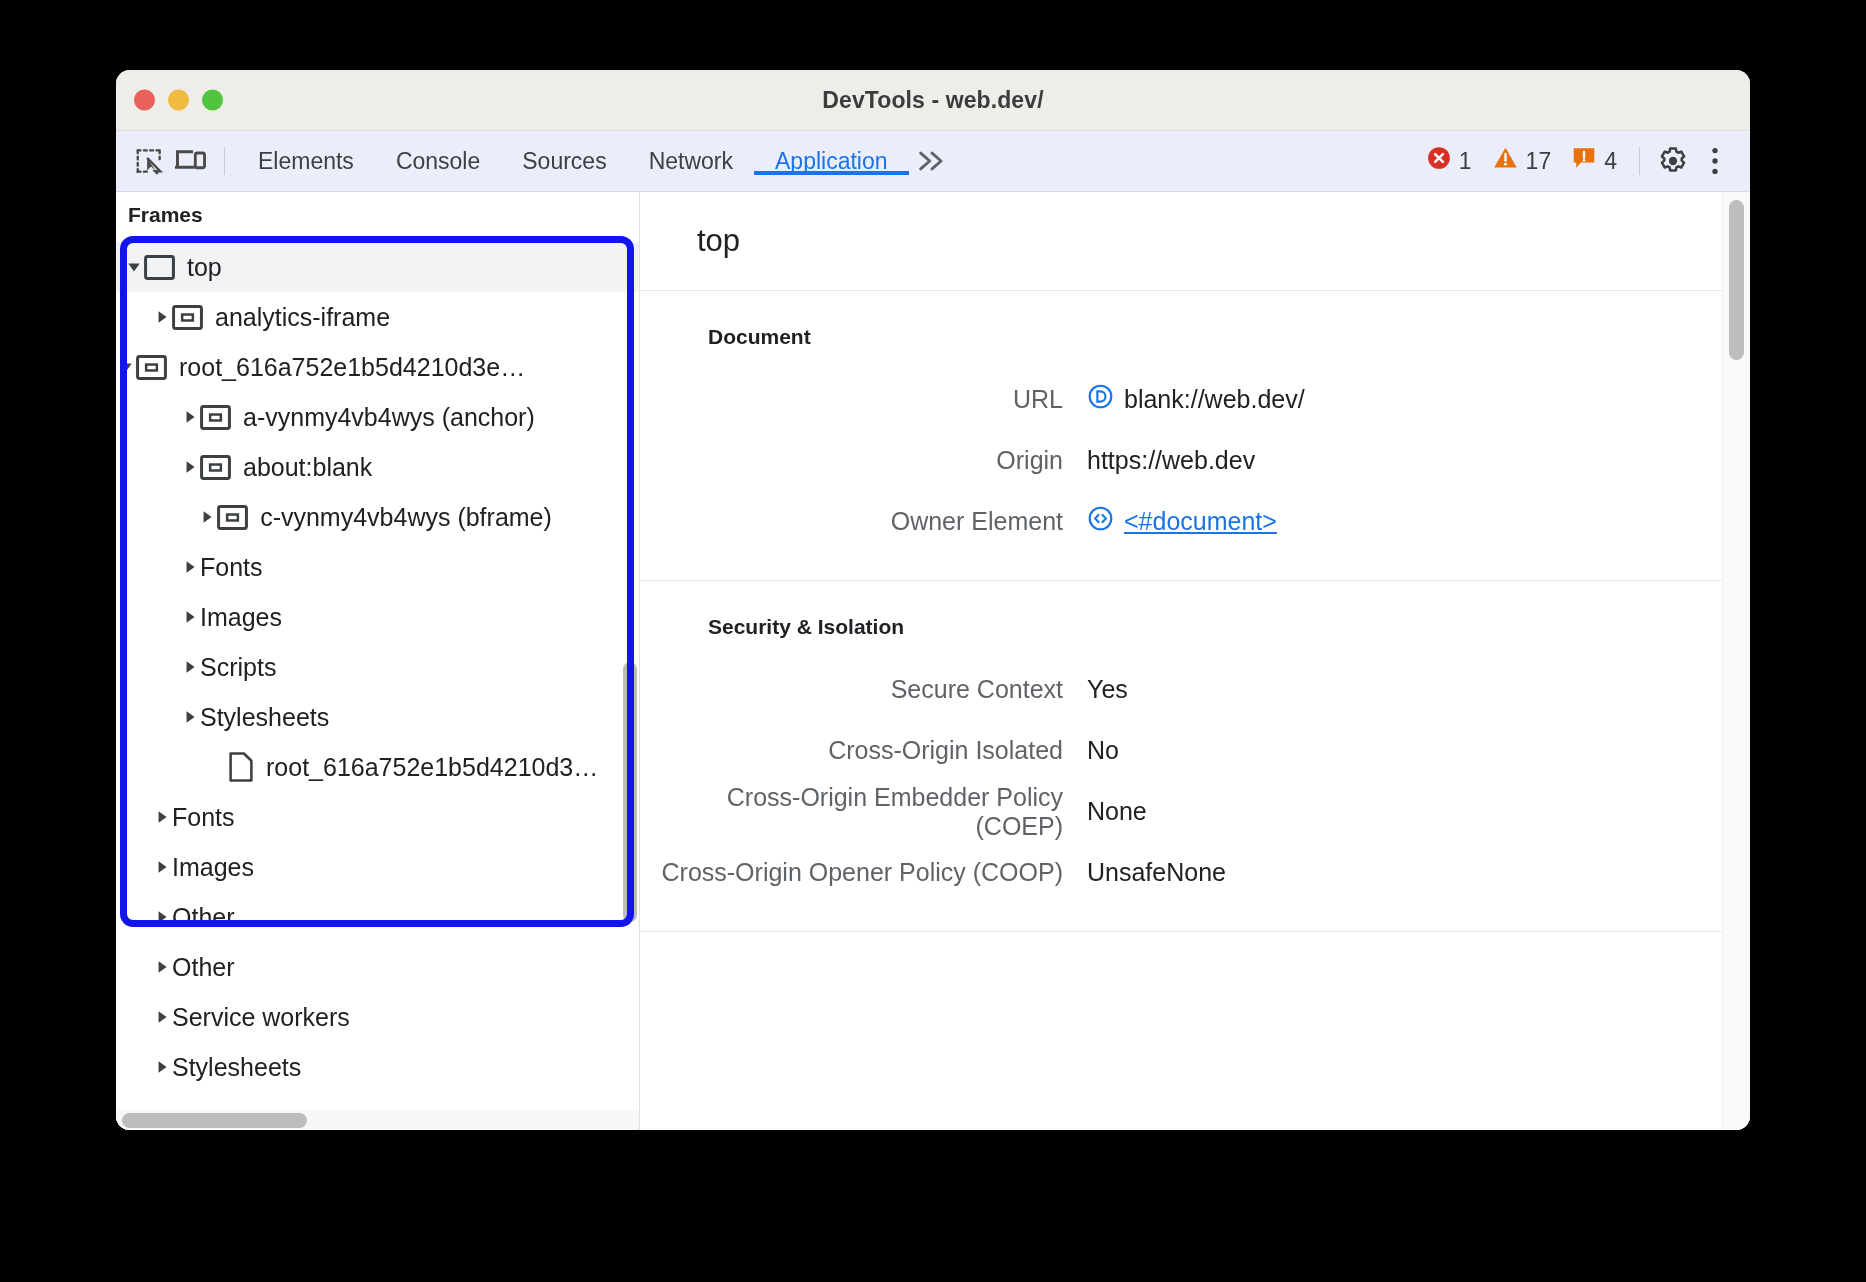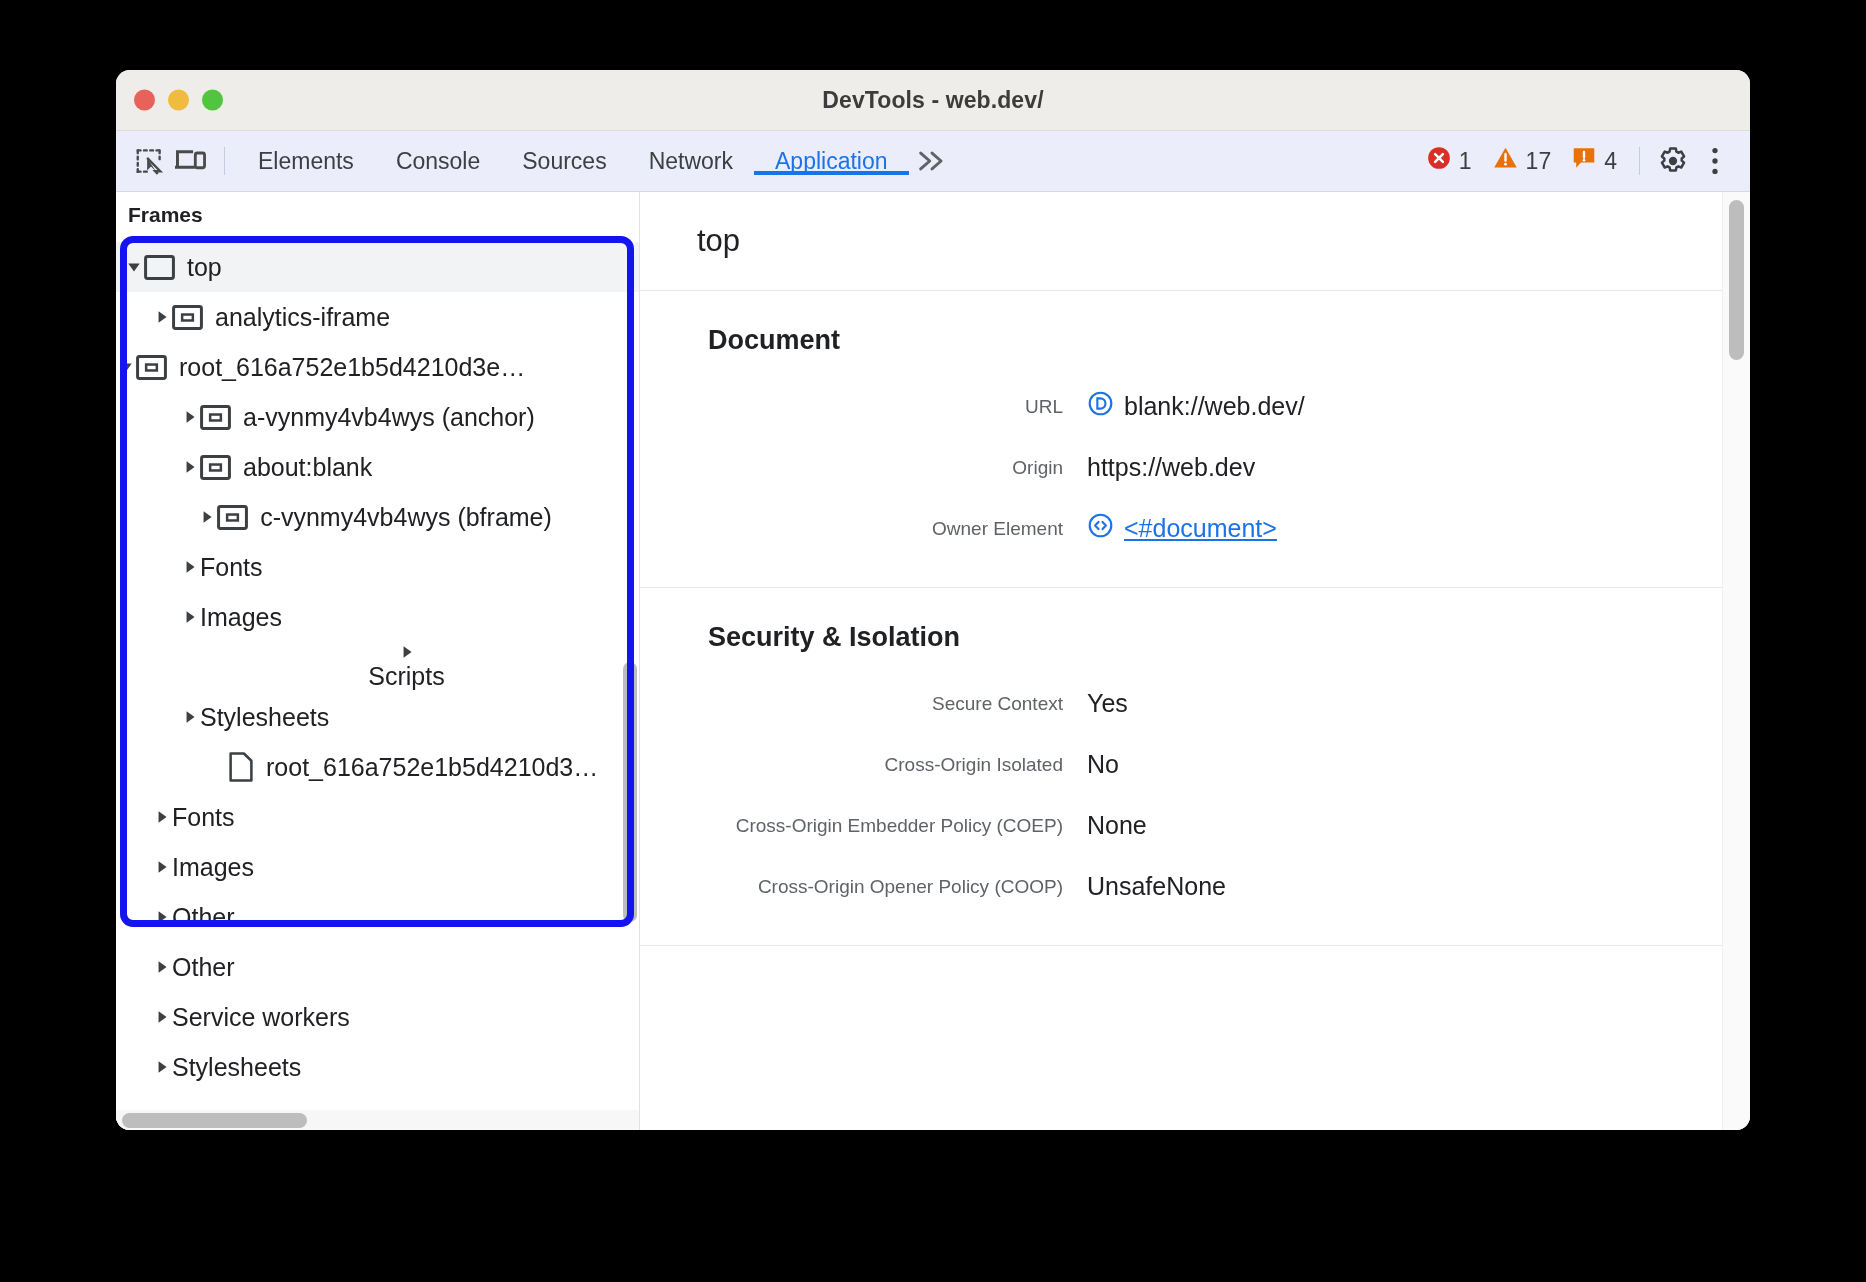--- a/index.html
+++ b/index.html
@@ -256,36 +256,36 @@
     padding-left: 57px;
     font-size: 31px;
     color: #202124;
     border-bottom: 1px solid #e3e7f3;
   }
   .section {
     border-bottom: 1px solid #e3e7f3;
     padding: 34px 0 28px 0;
   }
   .section-title {
-    font-size: 27px;
+    font-size: 21px;
     font-weight: bold;
     color: #202124;
     padding-left: 68px;
     margin-bottom: 20px;
   }
   .kv {
     display: flex;
     align-items: center;
     min-height: 61px;
   }
   .kv-key {
     width: 447px;
     flex: 0 0 447px;
     text-align: right;
-    font-size: 19px;
+    font-size: 25px;
     color: #5f6368;
     padding-right: 24px;
     box-sizing: border-box;
   }
   .kv-val {
     font-size: 25px;
     color: #202124;
     display: flex;
     align-items: center;
     gap: 10px;
@@ -521,21 +521,21 @@
                 <span class="row-label">Fonts</span>
               </div>
               <div class="row" style="padding-left: 64px;">
                 <span class="tri">
                   <svg width="16" height="16" viewBox="0 0 14 14">
                     <path d="M4 2 L11 7 L4 12 Z" fill="#3c4043"></path>
                   </svg>
                 </span>
                 <span class="row-label">Images</span>
               </div>
-              <div class="row" style="padding-left: 64px; flex-direction: column;">
+              <div class="row" style="padding-left: 64px;">
                 <span class="tri">
                   <svg width="16" height="16" viewBox="0 0 14 14">
                     <path d="M4 2 L11 7 L4 12 Z" fill="#3c4043"></path>
                   </svg>
                 </span>
                 <span class="row-label">Scripts</span>
               </div>
               <div class="row" style="padding-left: 64px;">
                 <span class="tri">
                   <svg width="16" height="16" viewBox="0 0 14 14">

